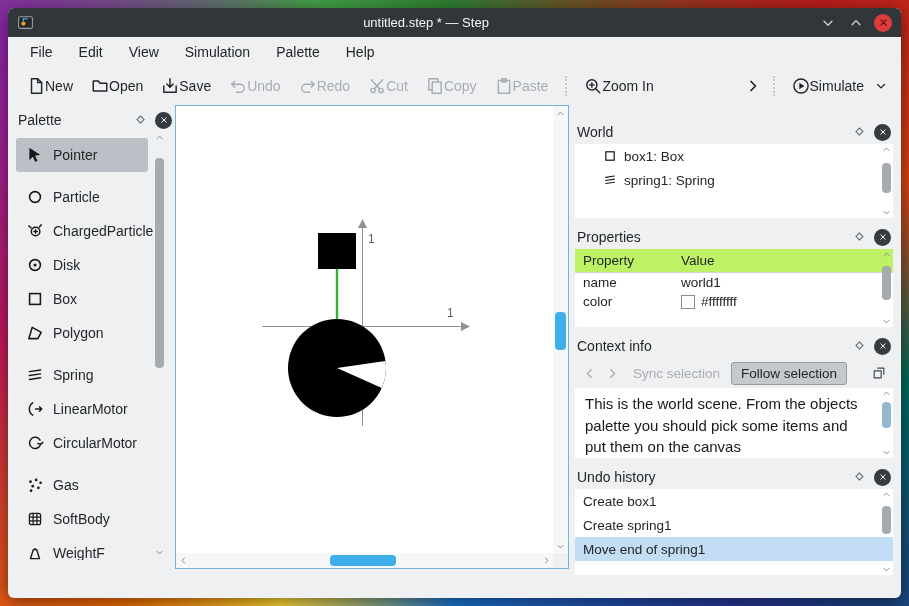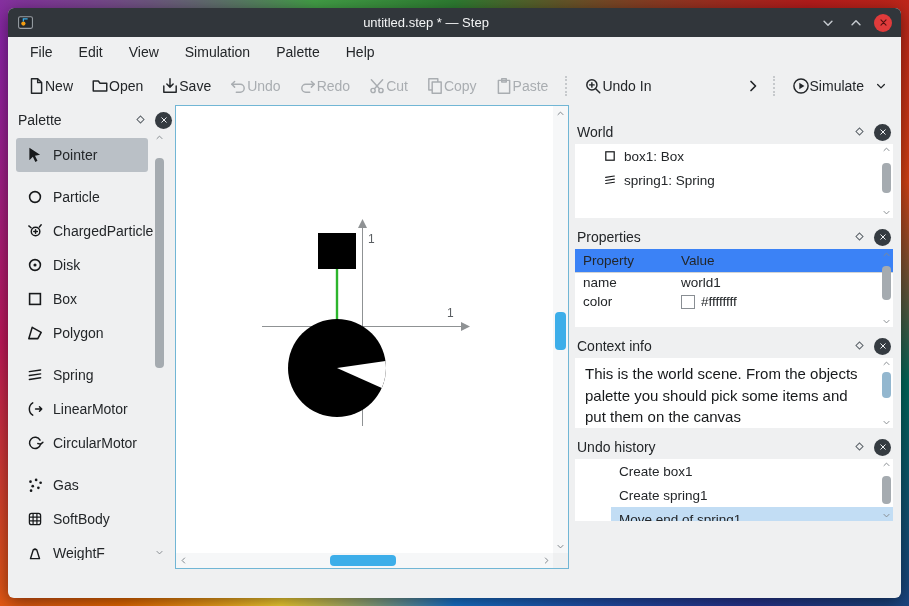--- a/index.html
+++ b/index.html
@@ -63,21 +63,21 @@
   .cv-track{flex:1;position:relative;}
   .cv-thumb{position:absolute;background:#3daee9;border-radius:4px;}
   .cv-thumb.v{left:2px;right:2px;top:192px;height:38px;}
   .cv-thumb.h{top:2px;bottom:2px;left:140px;width:66px;}
   
   .rightcol{position:absolute;left:567px;top:15px;width:318px;}
   .dock{margin-bottom:7px;display:flex;flex-direction:column;}
   .dock-body{background:#fff;position:relative;overflow:hidden;}
   .tree-row{height:24px;display:flex;align-items:center;gap:7px;font-size:13.5px;color:#232629;}
   .tree-row svg{width:14px;height:14px;color:#17191b;flex:0 0 auto;}
-  .prop-head{display:flex;height:23px;background:#3b82f6;border-bottom:1px solid #d2d4d5;align-items:center;font-size:13.5px;color:#232629;}
+  .prop-head{display:flex;height:23px;background:#bef264;border-bottom:1px solid #d2d4d5;align-items:center;font-size:13.5px;color:#232629;}
   .prop-row{display:flex;height:19px;align-items:center;font-size:13.5px;color:#232629;}
   .col-prop{width:96px;padding-left:8px;flex:0 0 auto;}
   .col-val{flex:1;display:flex;align-items:center;gap:6px;padding-left:2px;}
   .swatch{width:12px;height:12px;background:#ffffff;border:1px solid #898e93;flex:0 0 auto;}
   .ctx-toolbar{height:30px;background:#eff0f1;display:flex;align-items:center;gap:3px;padding:0 4px;flex:0 0 auto;}
   .nav-btn{width:20px;height:20px;display:flex;align-items:center;justify-content:center;color:#abafb3;}
   .nav-btn svg{width:13px;height:13px;}
   .sync-btn{font-size:13.5px;color:#a9adb1;padding:3px 8px;}
   .follow-btn{font-size:13.5px;color:#232629;background:#c4c9cd;border:1px solid #969ca1;border-radius:3px;padding:3px 9px;}
   .detach-btn{margin-left:auto;width:20px;height:20px;display:flex;align-items:center;justify-content:center;color:#3e444a;}
@@ -206,21 +206,21 @@
             <rect x="6" y="1.5" width="4" height="3"></rect>
           </svg>
         <span>Paste</span>
       </span>
       <span class="tsep"></span>
       <span class="tbtn">
         <svg viewBox="0 0 16 16" fill="none" stroke="currentColor" stroke-width="1.3" stroke-linecap="round">
             <circle cx="7" cy="7" r="4.5"></circle>
             <path d="M10.4 10.4L14 14M7 5v4M5 7h4"></path>
           </svg>
-        <span>Undo In</span>
+        <span>Zoom In</span>
       </span>
       <span class="spacer"></span>
       <span class="overflow-btn">
           <svg>
             <use href="#i-chev-right"></use>
           </svg>
         </span>
       <span class="tsep"></span>
       <span class="tbtn">
         <svg viewBox="0 0 16 16" fill="none" stroke="currentColor" stroke-width="1.3">
@@ -509,20 +509,40 @@
                 <svg>
                   <use href="#i-diamond"></use>
                 </svg>
               </span>
             <span class="dockclose-btn">
                 <svg>
                   <use href="#i-x"></use>
                 </svg>
               </span>
           </div>
+          <div class="ctx-toolbar">
+            <span class="nav-btn">
+                <svg>
+                  <use href="#i-chev-left"></use>
+                </svg>
+              </span>
+            <span class="nav-btn">
+                <svg>
+                  <use href="#i-chev-right"></use>
+                </svg>
+              </span>
+            <span class="sync-btn">Sync selection</span>
+            <span class="follow-btn">Follow selection</span>
+            <span class="detach-btn">
+              <svg viewBox="0 0 16 16" fill="none" stroke="currentColor" stroke-width="1.3" stroke-linejoin="round">
+                  <rect x="2.5" y="5.5" width="8" height="8"></rect>
+                  <path d="M6 2.5h7.5V10"></path>
+                </svg>
+            </span>
+          </div>
           <div class="dock-body" style="height:70px;">
             <div class="ctx-text" style="padding-right:22px;">This is the world scene. From the objects palette you should pick some items and put them on the canvas</div>
             <div class="vsb" style="right:0;top:0;bottom:0;">
               <span class="sbtn">
                   <svg>
                     <use href="#i-chev-up"></use>
                   </svg>
                 </span>
               <span class="strack">
                   <span class="sthumb" style="top:3px;height:26px;background:#93b7cf;"></span>
@@ -543,21 +563,21 @@
                 <svg>
                   <use href="#i-diamond"></use>
                 </svg>
               </span>
             <span class="dockclose-btn">
                 <svg>
                   <use href="#i-x"></use>
                 </svg>
               </span>
           </div>
-          <div class="dock-body" style="height:62px;padding-left:36px;">
+          <div class="dock-body" style="height:86px;">
             <div class="undo-row">Create box1</div>
             <div class="undo-row">Create spring1</div>
             <div class="undo-row selected">Move end of spring1</div>
             <div class="vsb" style="right:0;top:0;bottom:0;">
               <span class="sbtn">
                   <svg>
                     <use href="#i-chev-up"></use>
                   </svg>
                 </span>
               <span class="strack">

